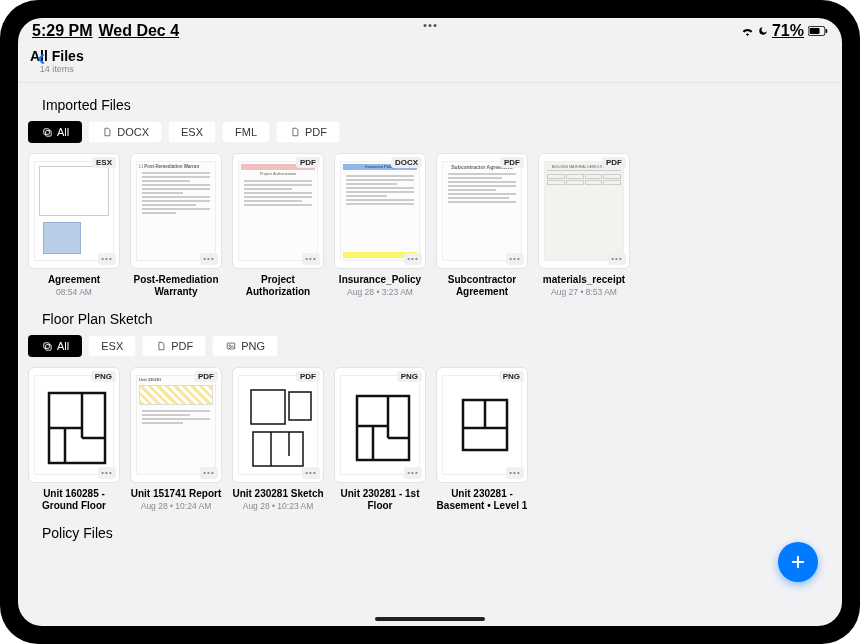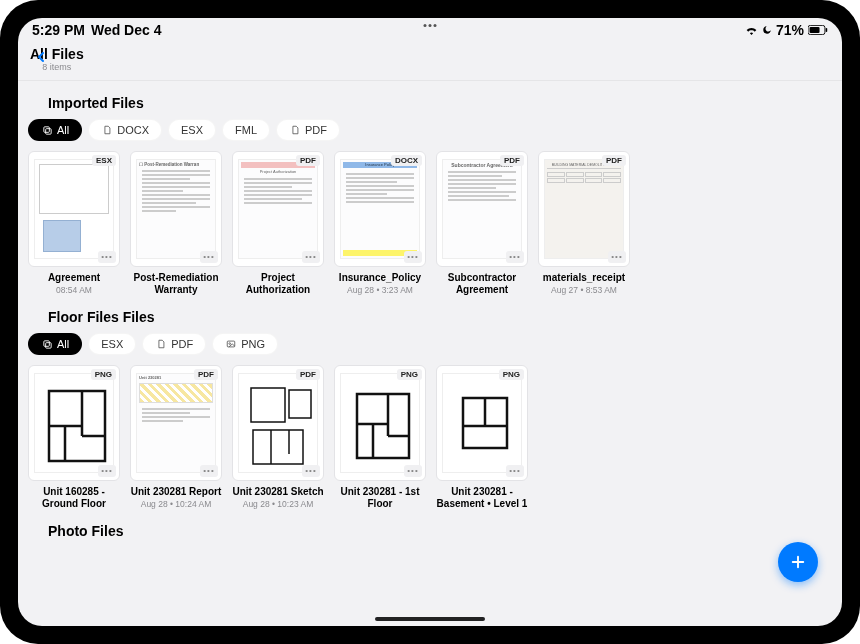--- a/index.html
+++ b/index.html
@@ -1,34 +1,34 @@
 <!DOCTYPE html>
 <html><head>
 <meta charset="utf-8">
 <style>
   * { margin: 0; padding: 0; box-sizing: border-box; }
   html, body { width: 860px; height: 644px; font-family: -apple-system, BlinkMacSystemFont, "Segoe UI", Helvetica, Arial, sans-serif; background: #fff; }
   .device-frame { width: 860px; height: 644px; background: #000; border-radius: 38px; padding: 18px; position: relative; }
   .screen { width: 100%; height: 100%; background: #f2f2f4; border-radius: 24px; overflow: hidden; position: relative; display: flex; flex-direction: column; }
-  .status-bar { display: flex; justify-content: space-between; align-items: center; padding: 4px 14px 2px 14px; font-size: 14px; font-weight: 600; color: #000; }
+  .status-bar { display: flex; justify-content: space-between; align-items: center; padding: 4px 14px 2px 14px; font-size: 16px; font-weight: 600; color: #000; text-decoration: underline; }
   .status-left { display: flex; align-items: center; gap: 6px; }
   .status-right { display: flex; align-items: center; gap: 4px; }
   .status-center { position: absolute; left: 50%; top: 6px; transform: translateX(-50%); display: flex; gap: 2px; }
   .dot { width: 3px; height: 3px; border-radius: 50%; background: #555; }
   .wifi-icon svg, .moon-icon svg, .battery-icon svg { display: block; }
   .nav-header { display: flex; align-items: center; justify-content: flex-start; padding: 6px 12px 8px 12px; position: relative; border-bottom: 1px solid rgba(0,0,0,0.05); }
   .back-btn { position: absolute; left: 10px; top: 4px; width: 26px; height: 26px; display: flex; align-items: center; justify-content: center; cursor: pointer; }
   .back-btn svg { stroke: #007aff; }
   .nav-title-block { text-align: center; }
   .nav-title { font-size: 14px; font-weight: 600; }
   .nav-subtitle { font-size: 9px; color: #8a8a8e; }
   .content { flex: 1; overflow-y: auto; padding: 6px 10px 20px 10px; }
-  .section-title { font-size: 14px; font-weight: 700; margin: 8px 0 8px 20px; }
+  .section-title { font-size: 14px; font-weight: 400; margin: 8px 0 8px 14px; }
   .filter-row { display: flex; gap: 6px; margin-bottom: 10px; flex-wrap: wrap; }
-  .filter-chip { display: inline-flex; align-items: center; gap: 4px; padding: 4px 12px; border-radius: 11px; font-size: 11px; font-weight: 500; background: #fff; color: #333; border: 1px solid rgba(0,0,0,0.04); cursor: pointer; }
+  .filter-chip { display: inline-flex; align-items: center; gap: 4px; padding: 4px 12px; border-radius: 4px; font-size: 11px; font-weight: 500; background: #fff; color: #333; border: 1px solid rgba(0,0,0,0.04); cursor: pointer; }
   .filter-chip.active { background: #000; color: #fff; }
   .filter-chip .chip-icon { width: 12px; height: 12px; display: inline-flex; align-items: center; justify-content: center; }
   .file-row { display: flex; gap: 10px; overflow-x: auto; padding-bottom: 6px; }
   .file-card { width: 92px; flex-shrink: 0; display: flex; flex-direction: column; }
   .thumb-wrapper { position: relative; width: 92px; height: 116px; background: #fff; border-radius: 6px; border: 1px solid #e3e3e6; display: flex; align-items: center; justify-content: center; overflow: hidden; }
   .thumb-inner { width: 80px; height: 100px; background: #fcfcfd; border: 1px solid #eee; font-size: 4px; line-height: 1.2; padding: 2px; color: #666; overflow: hidden; position: relative; }
   .thumb-badge { position: absolute; top: 3px; right: 3px; background: #f0f0f2; border-radius: 3px; font-size: 8px; font-weight: 700; padding: 1px 4px; color: #222; }
   .thumb-more { position: absolute; bottom: 3px; right: 3px; width: 18px; height: 12px; background: #f0f0f2; border-radius: 3px; display:flex; align-items:center; justify-content:center; cursor:pointer; }
   .thumb-more span { font-size: 8px; color:#888; letter-spacing:1px; line-height:0; }
   .file-title { font-size: 10px; font-weight: 600; text-align: center; margin-top: 5px; line-height: 1.15; }
@@ -83,21 +83,21 @@
     </div>
 
     <div class="nav-header">
       <div class="back-btn">
         <svg width="16" height="16" viewBox="0 0 24 24" fill="none" stroke-width="3" stroke-linecap="round" stroke-linejoin="round">
             <polyline points="15 18 9 12 15 6"></polyline>
           </svg>
       </div>
       <div class="nav-title-block">
         <div class="nav-title">All Files</div>
-        <div class="nav-subtitle">8 items</div>
+        <div class="nav-subtitle">14 items</div>
       </div>
     </div>
 
     <div class="content">
 
       <div class="section-title">Imported Files</div>
       <div class="filter-row">
         <div class="filter-chip active">
           <span class="chip-icon">
               <svg width="11" height="11" viewBox="0 0 24 24" fill="none" stroke="#fff" stroke-width="2">
@@ -262,21 +262,21 @@
             <div class="thumb-badge">PDF</div>
             <div class="thumb-more">
                 <span>•••</span>
               </div>
           </div>
           <div class="file-title">materials_receipt</div>
           <div class="file-meta">Aug 27 • 8:53 AM</div>
         </div>
       </div>
 
-      <div class="section-title">Floor Files Files</div>
+      <div class="section-title">Floor Plan Sketch</div>
       <div class="filter-row">
         <div class="filter-chip active">
           <span class="chip-icon">
               <svg width="11" height="11" viewBox="0 0 24 24" fill="none" stroke="#fff" stroke-width="2">
                 <rect x="4" y="4" width="12" height="12" rx="2"></rect>
                 <rect x="8" y="8" width="12" height="12" rx="2"></rect>
               </svg>
             </span>
           <span>All</span>
         </div>
@@ -336,21 +336,21 @@
                   <span style="width:70%"></span>
                   <span></span>
                   <span style="width:60%"></span>
                 </div>
             </div>
             <div class="thumb-badge">PDF</div>
             <div class="thumb-more">
                 <span>•••</span>
               </div>
           </div>
-          <div class="file-title">Unit 230281 Report</div>
+          <div class="file-title">Unit 151741 Report</div>
           <div class="file-meta">Aug 28 • 10:24 AM</div>
         </div>
 
         <div class="file-card">
           <div class="thumb-wrapper">
             <div class="thumb-inner fp-thumb">
               <svg width="80" height="100" viewBox="0 0 80 100">
                   <g stroke="#111" stroke-width="1.5" fill="none">
                     <rect x="10" y="12" width="34" height="34"></rect>
                     <rect x="48" y="14" width="22" height="28"></rect>
@@ -403,21 +403,21 @@
             </div>
             <div class="thumb-badge">PNG</div>
             <div class="thumb-more">
                 <span>•••</span>
               </div>
           </div>
           <div class="file-title">Unit 230281 - Basement • Level 1</div>
         </div>
       </div>
 
-      <div class="section-title">Photo Files</div>
+      <div class="section-title">Policy Files</div>
 
     </div>
 
     <div class="fab">
       <svg width="18" height="18" viewBox="0 0 24 24" fill="none" stroke-width="2.5" stroke-linecap="round">
           <line x1="12" y1="5" x2="12" y2="19"></line>
           <line x1="5" y1="12" x2="19" y2="12"></line>
         </svg>
     </div>
 

